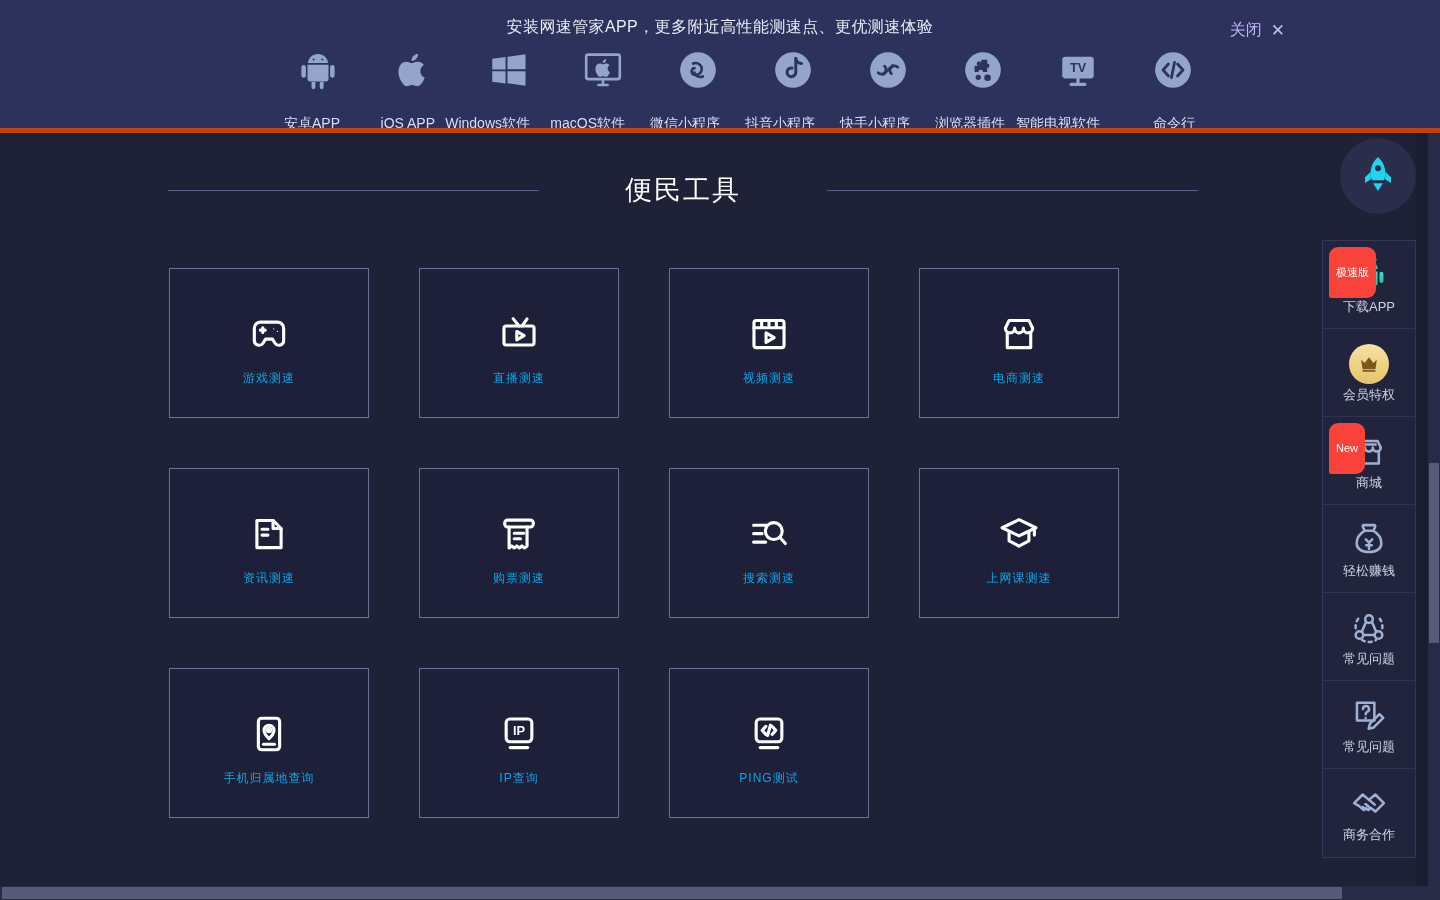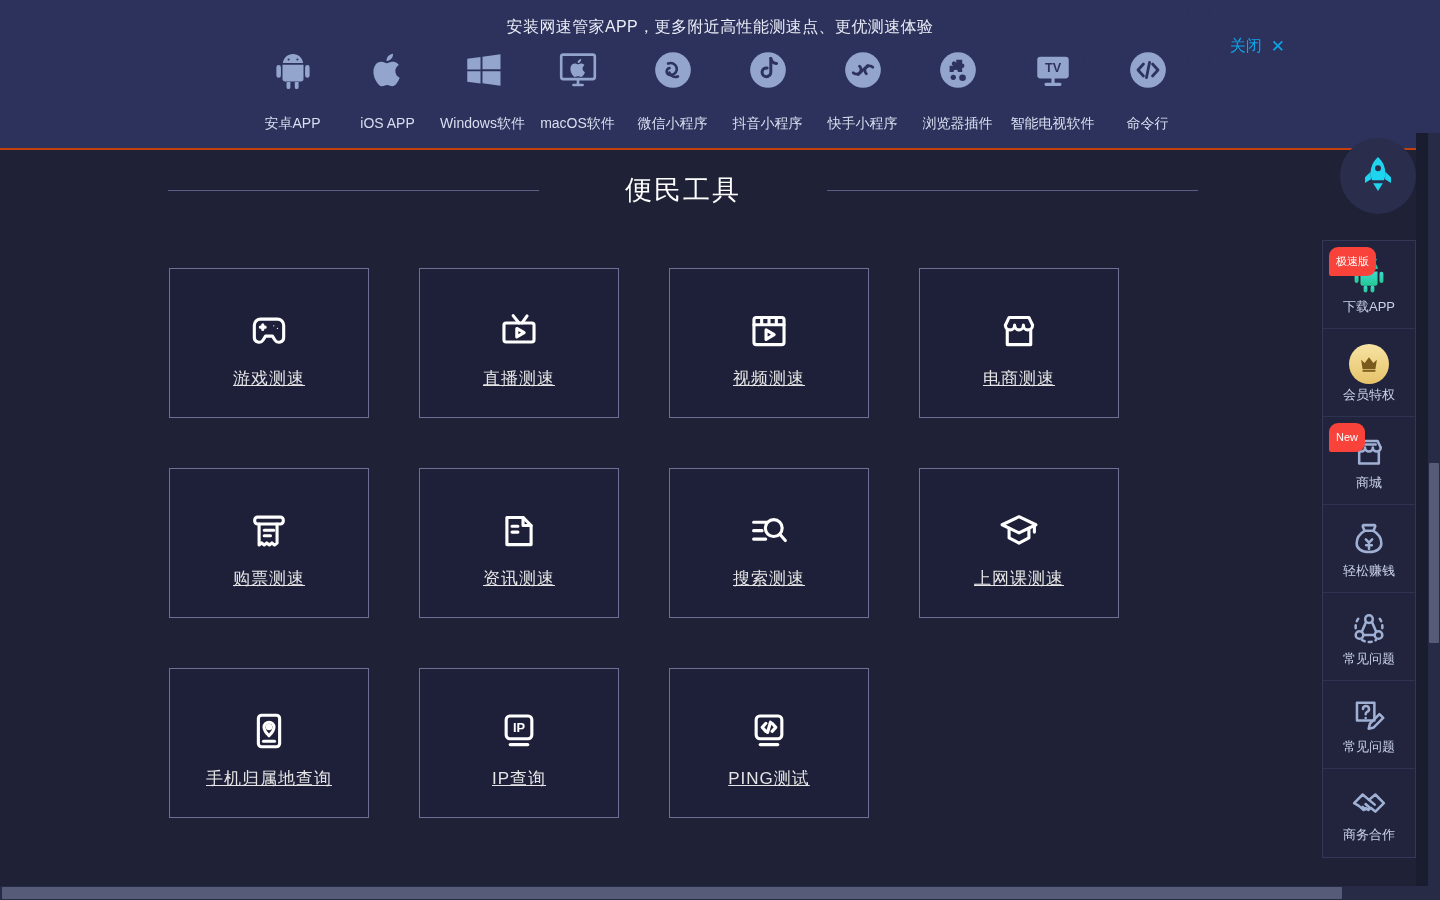--- a/index.html
+++ b/index.html
@@ -18,41 +18,41 @@
   .bg-row span { display:inline-block; text-align:right; }
   .bg-c1 { width:40px; }
   .bg-c2 { width:150px; }
   .bg-c3 { width:120px; }
   .bg-c4 { width:140px; }
   .bg-footer { position:absolute; left:40px; top:52px; color:#2b3051;
                font-size:19px; white-space:nowrap; letter-spacing:.4px; }
 
   
   .promo {
-    position:absolute; left:0; top:0; width:1440px; height:150px;
+    position:absolute; left:0; top:0; width:1440px; height:133px;
     background:rgba(46,51,94,.94);
-    border-bottom:2px solid #c2410c;
+    border-bottom:5px solid #c2410c;
     overflow:hidden;
   }
   .promo-title {
     position:absolute; top:17px; left:0; width:1440px; text-align:center;
     color:#e9ecf7; font-size:16px; letter-spacing:.4px;
   }
   .promo-close {
-    position:absolute; top:36px; right:155px;
+    position:absolute; top:20px; right:155px;
     display:flex; align-items:center; gap:9px;
-    color:#0ea5e9; font-size:16px; cursor:pointer;
+    color:#c4b5fd; font-size:16px; cursor:pointer;
   }
   .promo-close .x { font-size:17px; line-height:1; }
   .promo-apps {
     position:absolute; top:48px; left:0; width:1440px;
     display:flex; justify-content:center; align-items:flex-start;
   }
   .app-item {
-    display:flex; flex-direction:column; align-items:center;
+    display:flex; flex-direction:column; align-items:flex-end;
     width:95px; cursor:pointer;
   }
   .app-ico { width:44px; height:44px; display:flex; align-items:center; justify-content:center; }
   .app-ico svg { width:42px; height:42px; fill:#93a5cc; }
   .app-lbl { margin-top:23px; color:#d9dff1; font-size:14px; white-space:nowrap; }
 
   
   .sec-head {
     position:absolute; top:172px; left:168px; width:1030px;
     display:flex; align-items:center; justify-content:center; gap:8px;
@@ -74,21 +74,21 @@
     width:200px; height:150px;
     background:#1d2038;
     border:1px solid #6d6f95;
     display:flex; flex-direction:column;
     align-items:center; justify-content:center;
     cursor:pointer;
   }
   .card-ico { height:56px; display:flex; align-items:flex-end; justify-content:center; }
   .card-ico svg { width:44px; height:44px; stroke:#ffffff; fill:none;
                   stroke-width:1.7; stroke-linecap:round; stroke-linejoin:round; }
-  .card-lbl { margin-top:14px; color:#e5e5e5; font-size:17px; letter-spacing:1px;text-decoration:underline; }
+  .card-lbl { margin-top:14px; color:#0ea5e9; font-size:12px; letter-spacing:1px; }
 
   
   .rocket {
     position:absolute; right:24px; top:138px;
     width:76px; height:76px; border-radius:50%;
     background:#2a2d4c; display:flex; align-items:center; justify-content:center;
     cursor:pointer; z-index:4;
   }
   .rocket svg { width:40px; height:40px; fill:#1fd4ef; }
 
@@ -110,21 +110,21 @@
   .side-item:last-child { border-bottom:none; }
   .side-ico { height:44px; display:flex; align-items:center; justify-content:center; }
   .side-ico svg { width:38px; height:38px; }
   .side-ico.stroke svg { stroke:#9fb0d4; fill:none; stroke-width:1.6;
                          stroke-linecap:round; stroke-linejoin:round; }
   .side-lbl { margin-top:0; color:#c9d2e8; font-size:13px; white-space:nowrap; }
   .badge {
     position:absolute; left:6px; top:6px;
     background:#f8423a; color:#fff;
     font-size:11px; line-height:1;
-    padding:9px 7px; border-radius:9px 9px 9px 2px;
+    padding:20px 7px; border-radius:9px 9px 9px 2px;
     white-space:nowrap; z-index:2;
   }
   .crown-circle {
     width:40px; height:40px; border-radius:50%;
     background:linear-gradient(180deg,#f7e3a4 0%,#e6c36a 100%);
     display:flex; align-items:center; justify-content:center;
   }
   .crown-circle svg { width:22px; height:22px; fill:#7a5a1c; }
 
   
@@ -340,37 +340,37 @@
             <path d="M4.6 8.8c0 1.5 1.2 2.6 2.6 2.6s2.4-1.1 2.4-2.6c0 1.5 1.1 2.6 2.4 2.6s2.4-1.1 2.4-2.6c0 1.5 1 2.6 2.4 2.6s2.6-1.1 2.6-2.6"></path>
             <path d="M5.6 11.3v8.1h12.8v-8.1"></path>
           </svg>
       </span>
       <span class="card-lbl">电商测速</span>
     </div>
 
     <div class="card">
       <span class="card-ico">
         <svg viewBox="0 0 24 24">
+            <path d="M5.4 4.6h8.8l4.4 4.4v10.4H5.4V4.6z"></path>
+            <path d="M14.2 4.6v4.4h4.4"></path>
+            <path d="M8.2 9.4h3.2M8.2 12.6h3.2"></path>
+          </svg>
+      </span>
+      <span class="card-lbl">资讯测速</span>
+    </div>
+
+    <div class="card">
+      <span class="card-ico">
+        <svg viewBox="0 0 24 24">
             <rect x="4.2" y="4.4" width="15.6" height="3.8" rx="1.6"></rect>
             <path d="M6.6 8.2v11.4l1.4-1.1 1.4 1.1 1.4-1.1 1.4 1.1 1.4-1.1 1.4 1.1 1.4-1.1V8.2"></path>
             <path d="M9.4 11.6h5.2M9.4 14.6h3.4"></path>
           </svg>
       </span>
       <span class="card-lbl">购票测速</span>
-    </div>
-
-    <div class="card">
-      <span class="card-ico">
-        <svg viewBox="0 0 24 24">
-            <path d="M5.4 4.6h8.8l4.4 4.4v10.4H5.4V4.6z"></path>
-            <path d="M14.2 4.6v4.4h4.4"></path>
-            <path d="M8.2 9.4h3.2M8.2 12.6h3.2"></path>
-          </svg>
-      </span>
-      <span class="card-lbl">资讯测速</span>
     </div>
 
     <div class="card">
       <span class="card-ico">
         <svg viewBox="0 0 24 24">
             <path d="M3.6 7.2h7.2M3.6 11.8h4.6M3.6 16.4h6.6"></path>
             <circle cx="14.6" cy="10.4" r="4.6"></circle>
             <path d="M17.9 13.8l3 3.4"></path>
           </svg>
       </span>

